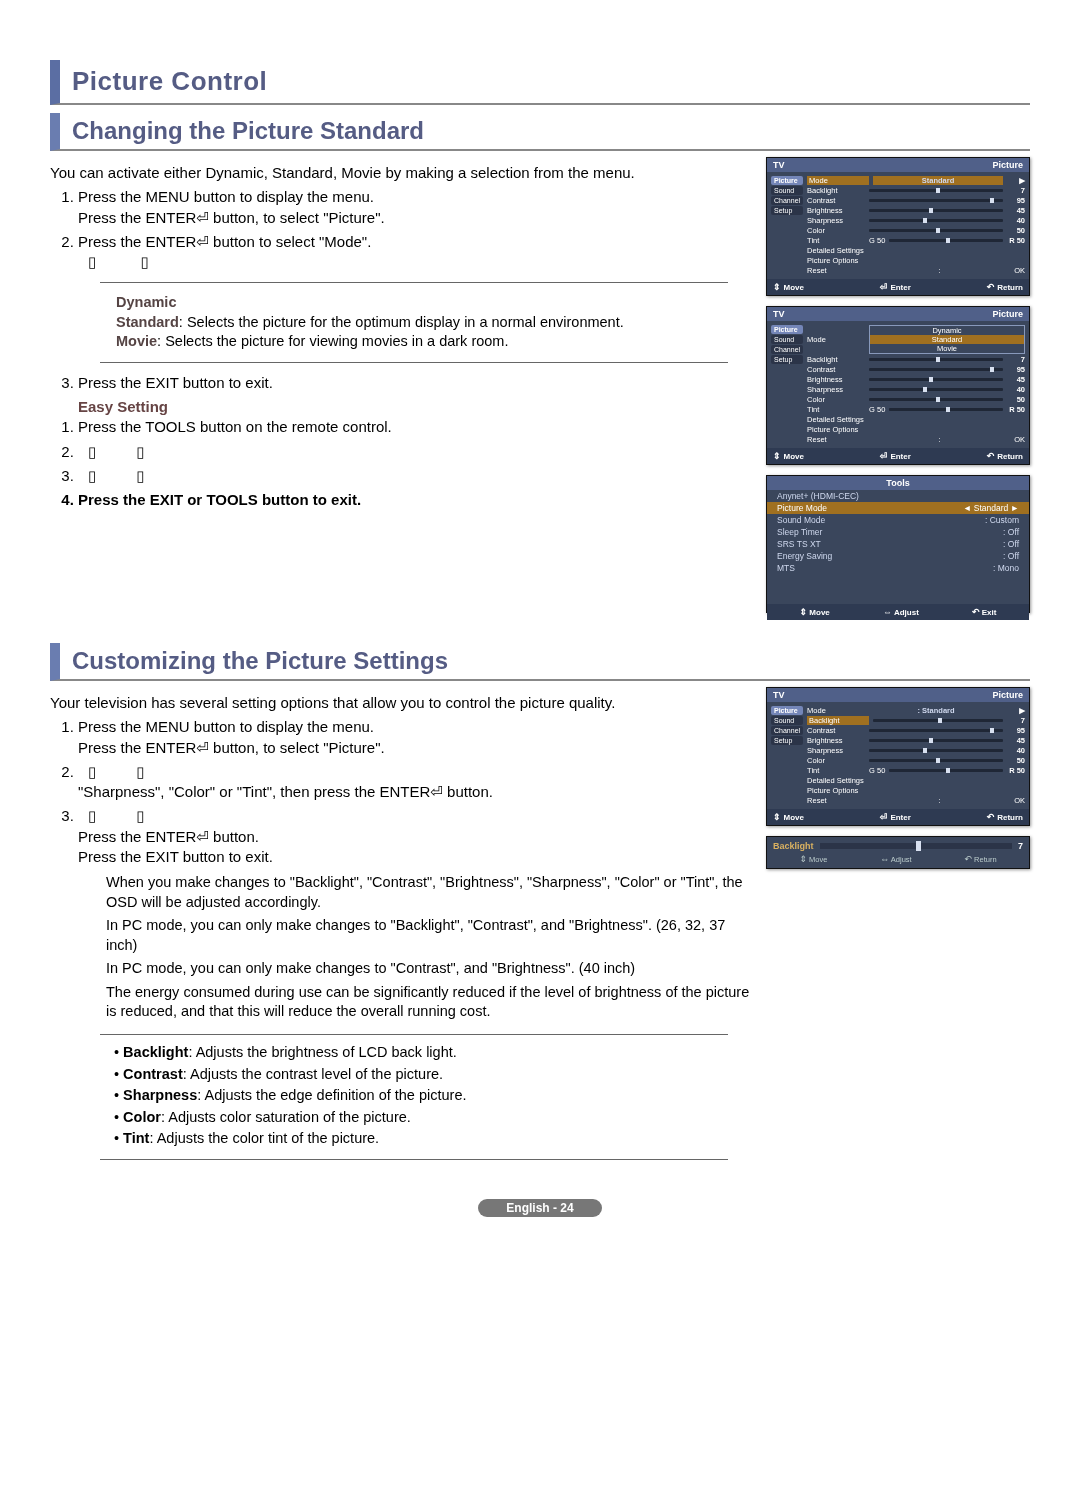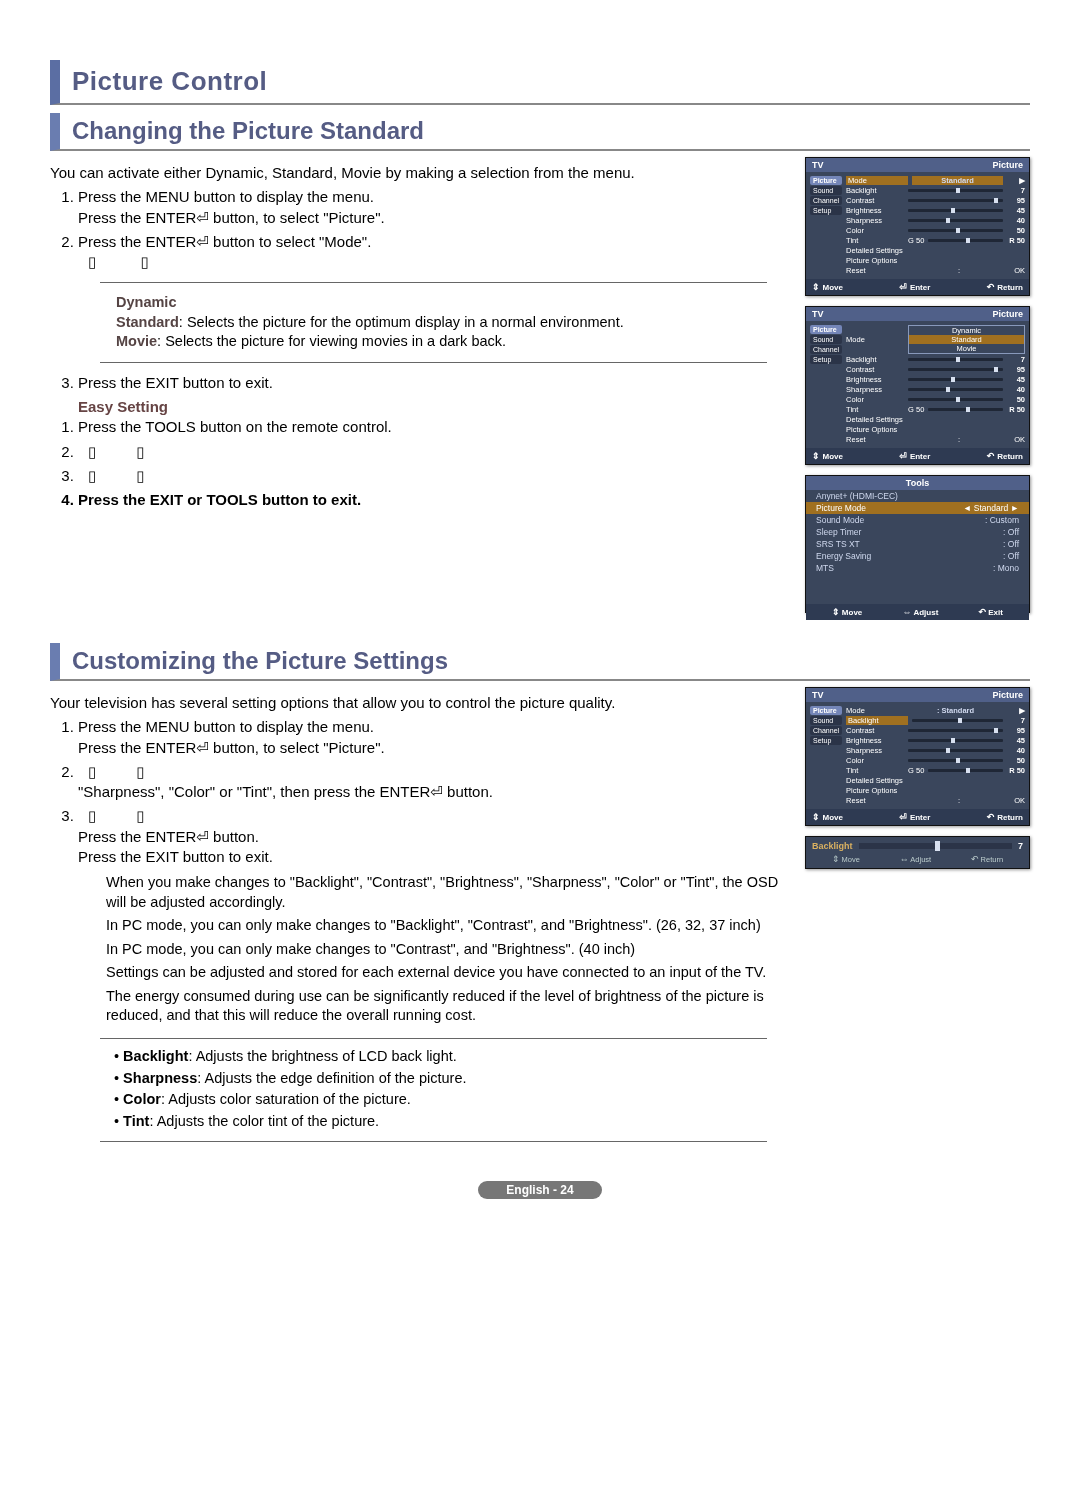--- a/index.html
+++ b/index.html
@@ -38,21 +38,21 @@
     display: flex;
     gap: 12px;
     margin-top: 6px;
   }
   .left {
     flex: 1;
     font-size: 15px;
     line-height: 1.35;
   }
   .right {
-    width: 225px;
+    width: 264px;
     display: flex;
     flex-direction: column;
     gap: 10px;
   }
   .intro {
     margin: 6px 0 4px 0;
   }
   ol.steps {
     margin: 0 0 0 28px;
     padding: 0;
@@ -282,21 +282,21 @@
         <li>
           <span>Press the ENTER⏎ button to select "Mode".</span><br>
           <span class="ph">&nbsp;</span><span>▯</span>
           <span style="margin-left:40px;">▯</span>
         </li>
       </ol>
 
       <div class="boxed">
         <div><span class="bold">Dynamic</span></div>
         <div><span class="bold">Standard</span><span>: Selects the picture for the optimum display in a normal environment.</span></div>
-        <div><span class="bold">Movie</span><span>: Selects the picture for viewing movies in a dark back.</span></div>
+        <div><span class="bold">Movie</span><span>: Selects the picture for viewing movies in a dark room.</span></div>
       </div>
 
       <ol class="steps" start="3">
         <li><span>Press the EXIT button to exit.</span></li>
       </ol>
 
       <div class="easy-title">Easy Setting</div>
       <ol class="steps" style="font-weight:bold;">
         <li style="font-weight:normal;"><span>Press the TOOLS button on the remote control.</span></li>
         <li style="font-weight:normal;"><span class="ph">&nbsp;</span><span>▯</span><span style="margin-left:40px;">▯</span></li>
@@ -522,26 +522,26 @@
           <span class="ph">&nbsp;</span><span>▯</span><span style="margin-left:40px;">▯</span><br>
           <span>Press the ENTER⏎ button.</span><br>
           <span>Press the EXIT button to exit.</span>
         </li>
       </ol>
 
       <ul class="sub-list">
         <li>When you make changes to "Backlight", "Contrast", "Brightness", "Sharpness", "Color" or "Tint", the OSD will be adjusted accordingly.</li>
         <li>In PC mode, you can only make changes to "Backlight", "Contrast", and "Brightness". (26, 32, 37 inch)</li>
         <li>In PC mode, you can only make changes to "Contrast", and "Brightness". (40 inch)</li>
-        <li>Settings can be adjusted and stored for each external device you have connected to an input of the TV.</li>
         <li>The energy consumed during use can be significantly reduced if the level of brightness of the picture is reduced, and that this will reduce the overall running cost.</li>
       </ul>
 
       <div class="bullets">
         <div>• <b>Backlight</b><span>: Adjusts the brightness of LCD back light.</span></div>
+        <div>• <b>Contrast</b><span>: Adjusts the contrast level of the picture.</span></div>
         <div>• <b>Sharpness</b><span>: Adjusts the edge definition  of the picture.</span></div>
         <div>• <b>Color</b><span>: Adjusts color saturation of the picture.</span></div>
         <div>• <b>Tint</b><span>: Adjusts the color tint of the picture.</span></div>
       </div>
     </div>
 
     <div class="right">
 
       <div class="osd">
         <div class="osd-header">

